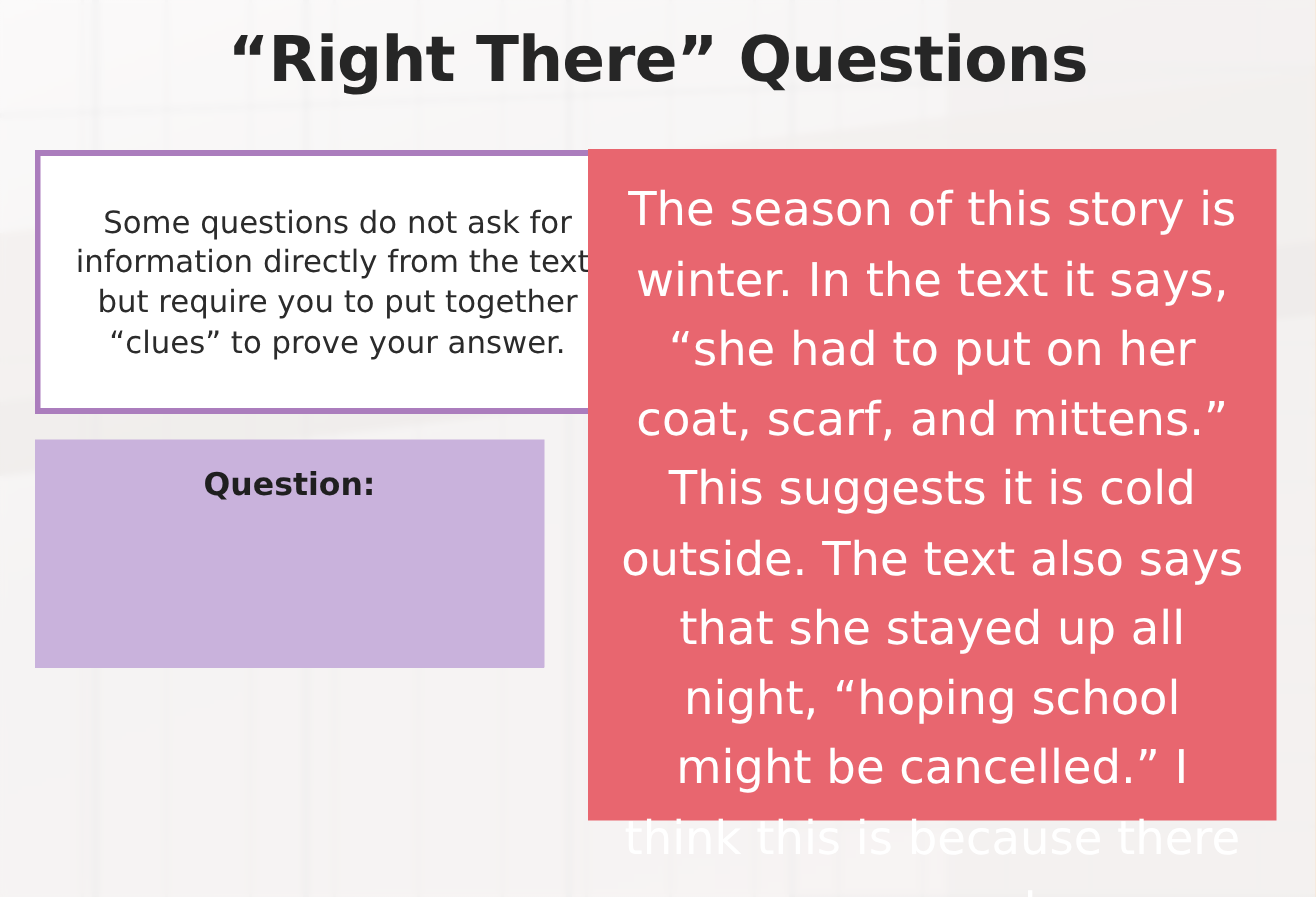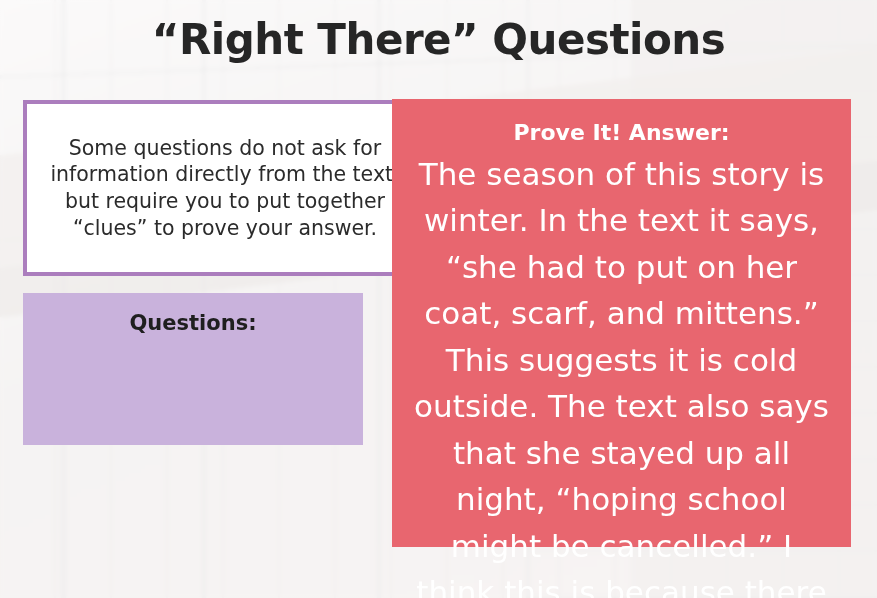--- a/index.html
+++ b/index.html
@@ -161,21 +161,20 @@
   <div class="bg-layer bg-sill"></div>
   <div class="bg-layer bg-haze"></div>
 
   <h1 class="title">“Right There” Questions</h1>
 
   <div class="info-card">
     <p>Some questions do not ask for information directly from the text, but require you to put together “clues” to prove your answer.</p>
   </div>
 
   <div class="question-card">
-    <div class="q-heading">Questions:</div>
+    <div class="q-heading">Question:</div>
   </div>
 
   <div class="answer-card">
-    <div class="a-heading">Prove It! Answer:</div>
     <div class="a-body">The season of this story is winter. In the text it says, “she had to put on her coat, scarf, and mittens.” This suggests it is cold outside. The text also says that she stayed up all night, “hoping school might be cancelled.” I think this is because there was a snow storm.</div>
   </div>
 
 </div>
 
 </body></html>

